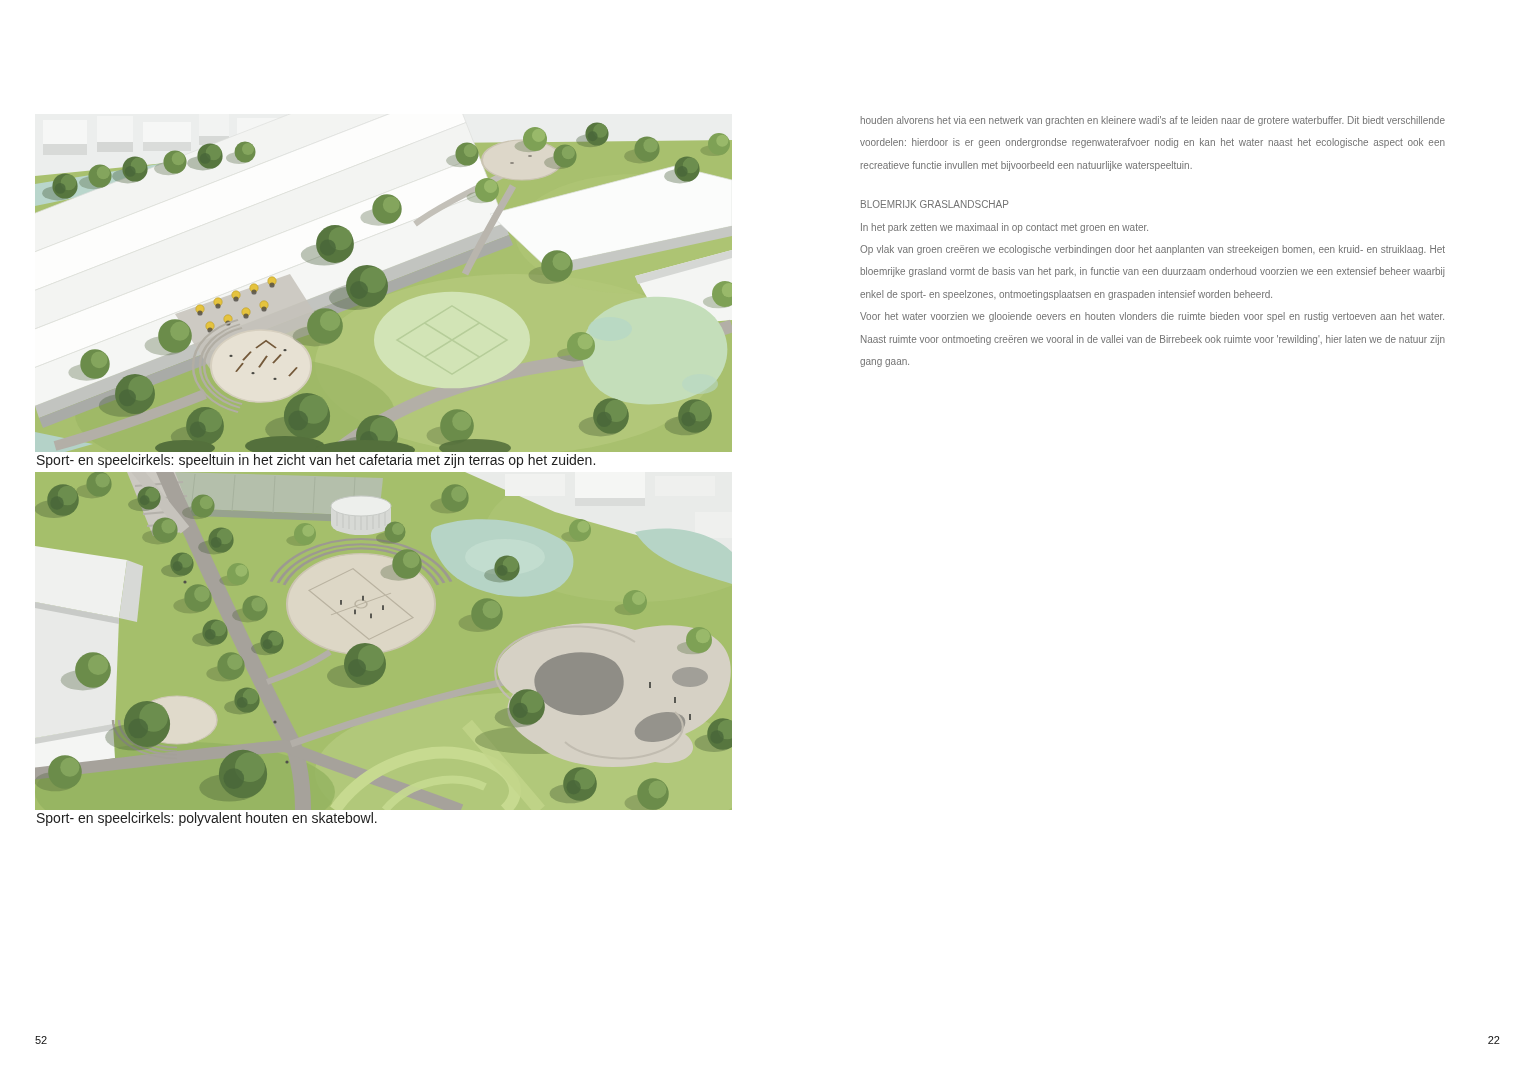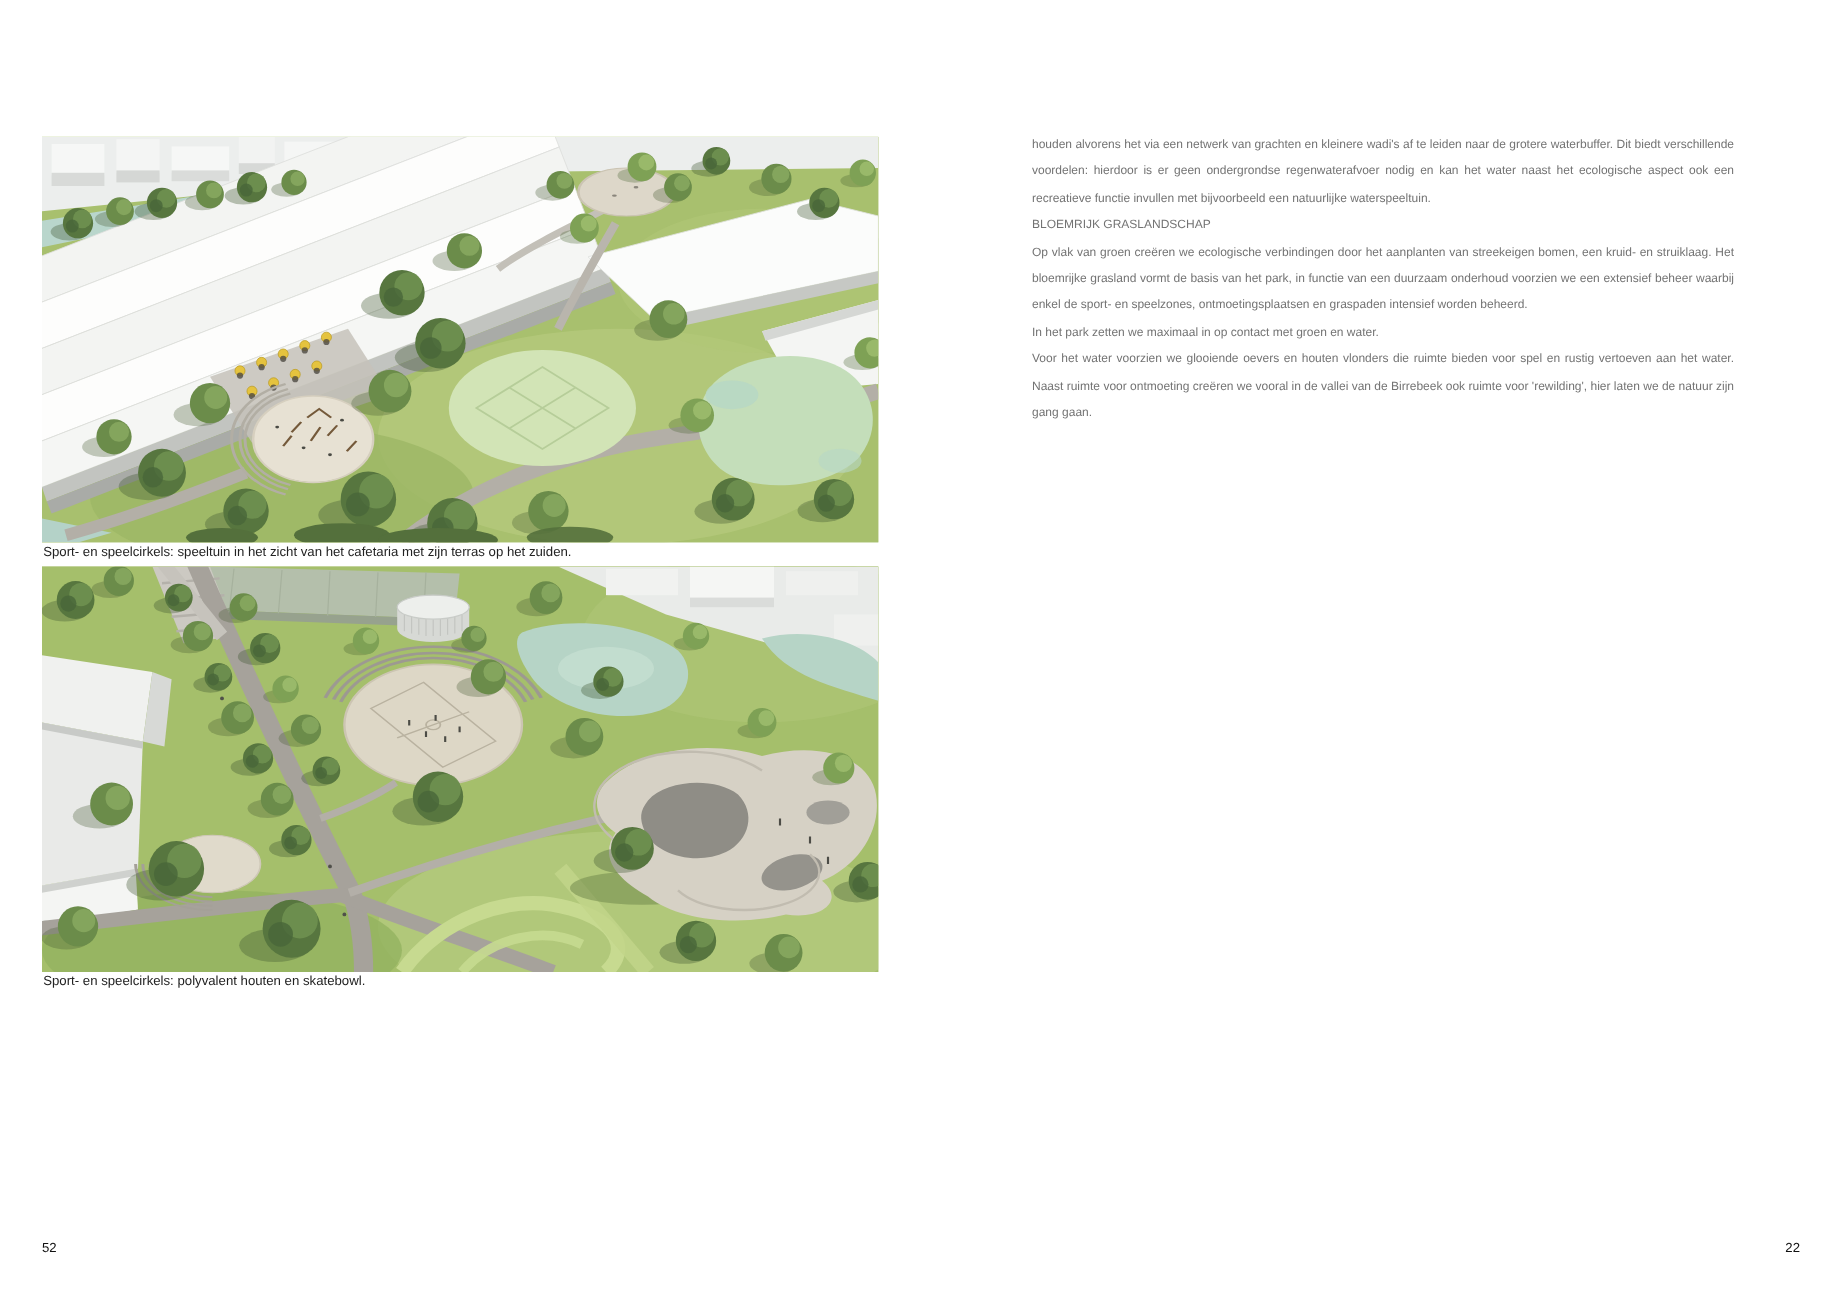--- a/index.html
+++ b/index.html
@@ -4,29 +4,29 @@
 <style>
   html,body{margin:0;padding:0;}
   body{
     width:1536px;height:1084px;position:relative;background:#ffffff;
     font-family:"Liberation Sans", sans-serif;color:#1a1a1a;overflow:hidden;
   }
   .figure{position:absolute;left:35px;width:697px;height:338px;overflow:hidden;background:#a8c06e;}
   .figure svg{display:block;width:697px;height:338px;}
   #fig1{top:114px;}
   #fig2{top:472px;}
-  .caption{position:absolute;left:36px;font-size:11px;line-height:11px;color:#222;}
+  .caption{position:absolute;left:36px;font-size:14px;line-height:11px;color:#222;}
   #cap1{top:455px;}
   #cap2{top:813px;}
   .textcol{
     position:absolute;left:860px;top:110px;width:585px;
     font-size:10px;line-height:22.4px;text-align:justify;color:#737373;
   }
   .textcol p{margin:0;}
-  .textcol .heading{text-align:left;}
+  .textcol .heading{margin-top:17px;text-align:left;}
   .pagenum{position:absolute;top:1034px;font-size:11px;color:#111;}
   #pn-left{left:35px;}
   #pn-right{right:36px;}
   .backlink{position:absolute;left:1022px;top:1088px;width:186px;text-align:center;cursor:pointer;}
   .backlink svg{display:block;margin:0 auto 1px auto;}
   .backlink .lbl{font-size:10.5px;font-style:italic;color:#3d3d3d;letter-spacing:.3px;white-space:nowrap;}
 </style>
 </head>
 <body>
 
@@ -324,22 +324,22 @@
   <circle cx="240" cy="250" r="1.6" fill="#50504a"></circle>
       <circle cx="252" cy="290" r="1.6" fill="#50504a"></circle>
   <circle cx="150" cy="110" r="1.6" fill="#50504a"></circle>
 </svg>
 </div>
 <div class="caption" id="cap2">Sport- en speelcirkels: polyvalent houten en skatebowl.</div>
 
 <div class="textcol">
   <p>houden alvorens het via een netwerk van grachten en kleinere wadi's af te leiden naar de grotere waterbuffer. Dit biedt verschillende voordelen: hierdoor is er geen ondergrondse regenwaterafvoer nodig en kan het water naast het ecologische aspect ook een recreatieve functie invullen met bijvoorbeeld een natuurlijke waterspeeltuin.</p>
   <p class="heading">BLOEMRIJK GRASLANDSCHAP</p>
+  <p>In het park zetten we maximaal in op contact met groen en water.</p>
   <p>Op vlak van groen creëren we ecologische verbindingen door het aanplanten van streekeigen bomen, een kruid- en struiklaag. Het bloemrijke grasland vormt de basis van het park, in functie van een duurzaam onderhoud voorzien we een extensief beheer waarbij enkel de sport- en speelzones, ontmoetingsplaatsen en graspaden intensief worden beheerd.</p>
-  <p>In het park zetten we maximaal in op contact met groen en water.</p>
   <p>Voor het water voorzien we glooiende oevers en houten vlonders die ruimte bieden voor spel en rustig vertoeven aan het water. Naast ruimte voor ontmoeting creëren we vooral in de vallei van de Birrebeek ook ruimte voor 'rewilding', hier laten we de natuur zijn gang gaan.</p>
 </div>
 
 <div class="pagenum" id="pn-left">52</div>
 <div class="pagenum" id="pn-right">22</div>
 
 <div class="backlink">
   <svg width="18" height="13" viewBox="0 0 18 13">
     <path d="M9,12 L9,2 M4,7 L9,2 L14,7" fill="none" stroke="#8a8a8a" stroke-width="1.1"></path>
   </svg>

